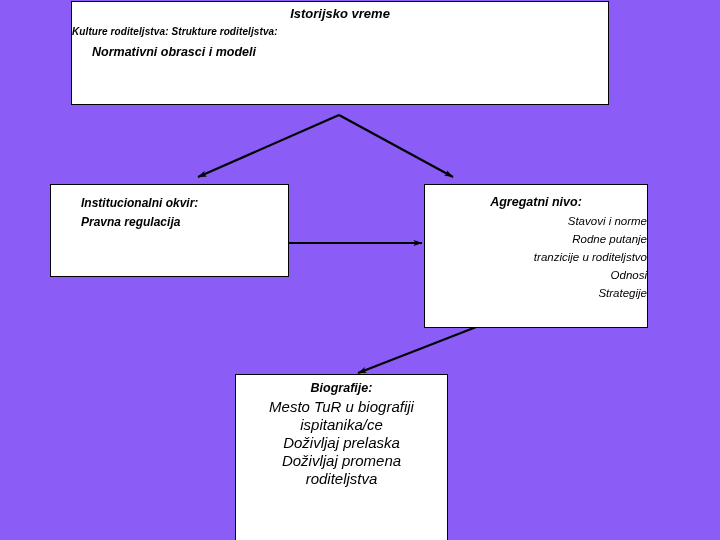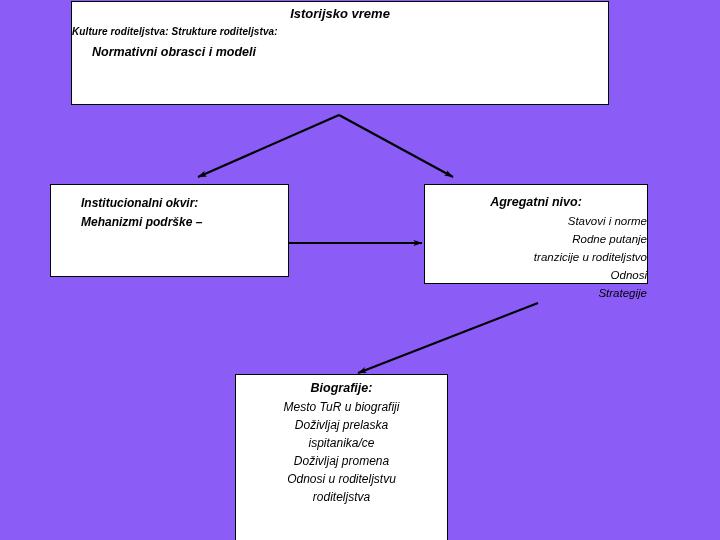--- a/index.html
+++ b/index.html
@@ -92,21 +92,21 @@
     font-weight: bold;
     line-height: 19px;
     text-align: left;
   }
 
   
   #box-aggregate-level {
     left: 424px;
     top: 184px;
     width: 224px;
-    height: 100px;
+    height: 144px;
     padding-top: 8px;
   }
   .agg-title {
     text-align: center;
     font-size: 12.5px;
     font-weight: bold;
     line-height: 19px;
   }
   .agg-line {
     text-align: right;
@@ -124,21 +124,21 @@
     margin-left: 11px;
   }
   .bio-title {
     text-align: center;
     font-size: 12.5px;
     font-weight: bold;
     line-height: 19px;
   }
   .bio-line {
     text-align: center;
-    font-size: 12px;
+    font-size: 15px;
     line-height: 18px;
   }
 </style>
 </head>
 <body>
 
 <div id="canvas">
 
   <svg class="arrow-layer" viewBox="0 0 720 540" width="720" height="540">
     <defs>
@@ -161,35 +161,34 @@
     <div class="hist-subtitle">Kulture roditeljstva:  Strukture roditeljstva:</div>
     <div class="hist-cols">
       <div class="hist-col-left">
         <div>Normativni obrasci i modeli</div>
       </div>
     </div>
   </div>
 
   <div class="box" id="box-institutional-framework">
     <div class="inst-line">Institucionalni okvir:</div>
-    <div class="inst-line">Mehanizmi podrške –</div>
+    <div class="inst-line">Pravna regulacija</div>
   </div>
 
   <div class="box" id="box-aggregate-level">
     <div class="agg-title">Agregatni nivo:</div>
     <div class="agg-line">Stavovi i norme</div>
     <div class="agg-line">Rodne putanje</div>
     <div class="agg-line">tranzicije u roditeljstvo</div>
     <div class="agg-line">Odnosi</div>
     <div class="agg-line">Strategije</div>
   </div>
 
   <div class="box" id="box-biographies">
     <div class="bio-title">Biografije:</div>
     <div class="bio-line">Mesto TuR u biografiji</div>
+    <div class="bio-line">ispitanika/ce</div>
     <div class="bio-line">Doživljaj prelaska</div>
-    <div class="bio-line">ispitanika/ce</div>
     <div class="bio-line">Doživljaj promena</div>
-    <div class="bio-line">Odnosi u roditeljstvu</div>
     <div class="bio-line">roditeljstva</div>
   </div>
 
 </div>
 
 </body></html>

